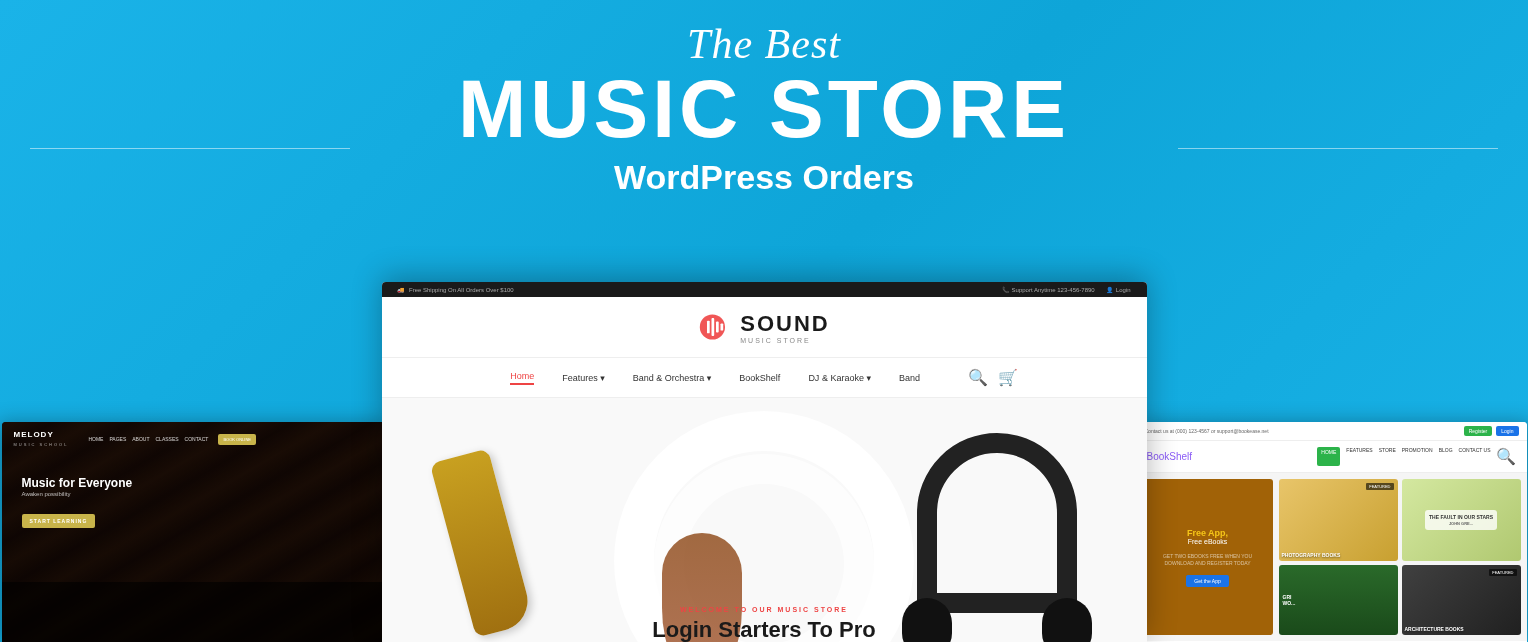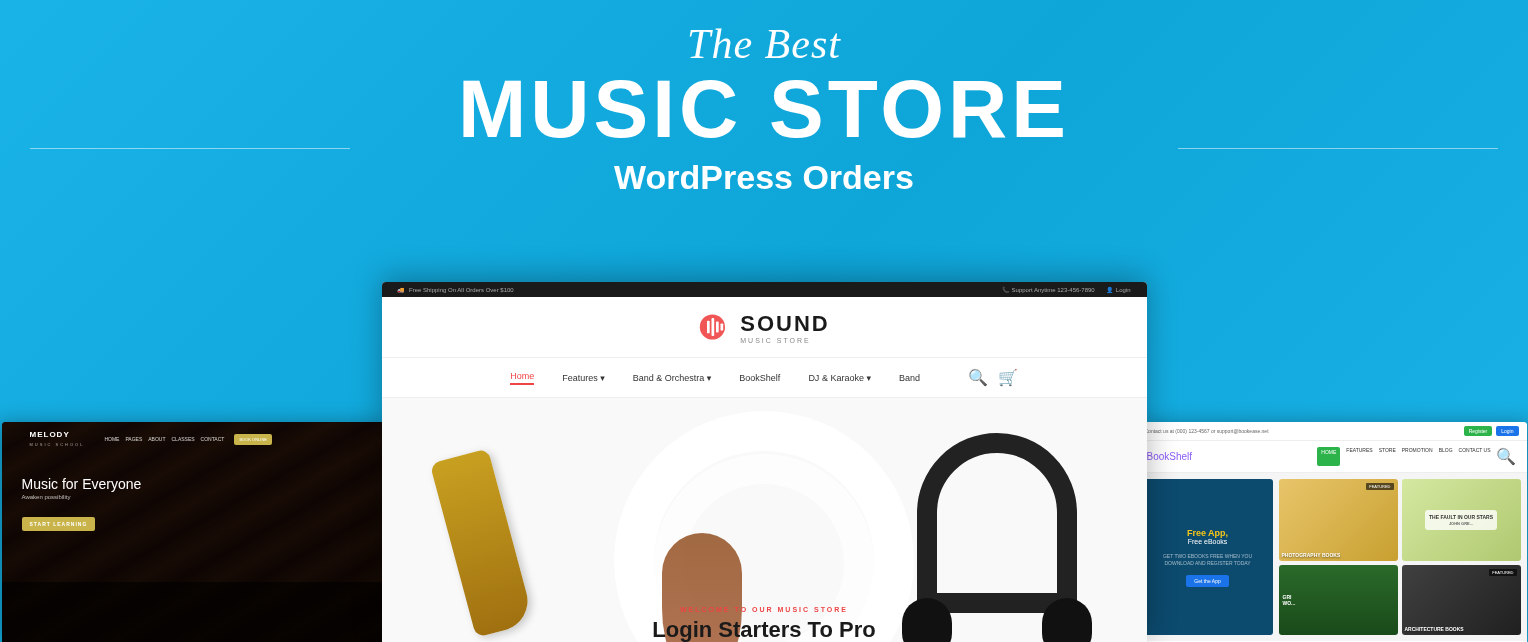--- a/index.html
+++ b/index.html
@@ -101,21 +101,20 @@
                     #1a0a05 40px
                   );
       position: relative;
     }
 
     .melody-nav {
       display: flex;
       align-items: center;
       padding: 8px 12px;
       gap: 10px;
-      margin-left: 16px;
     }
 
     .melody-logo {
       color: white;
       font-size: 8px;
       font-weight: bold;
       letter-spacing: 1px;
     }
 
     .melody-nav-items {
@@ -137,22 +136,22 @@
       padding: 3px 5px;
       border-radius: 2px;
     }
 
     .melody-content {
       padding: 20px 20px;
     }
 
     .melody-title {
       color: white;
-      font-size: 14px;
-      font-weight: normal;
+      font-size: 12px;
+      font-weight: bold;
       line-height: 1.2;
       margin-bottom: 1px;
     }
 
     .melody-desc {
       color: rgba(255,255,255,0.7);
       font-size: 6px;
       margin-bottom: 12px;
     }
 
@@ -468,21 +467,21 @@
 
     .bookshelf-hero {
       display: flex;
       height: 168px;
       gap: 6px;
       padding: 6px;
       background: #f5f5f5;
     }
 
     .bs-hero-left {
-      background: #0c4a6e;
+      background: #a16207;
       width: 130px;
       flex-shrink: 0;
       border-radius: 3px;
       padding: 8px;
       display: flex;
       flex-direction: column;
       align-items: center;
       justify-content: center;
       text-align: center;
     }

